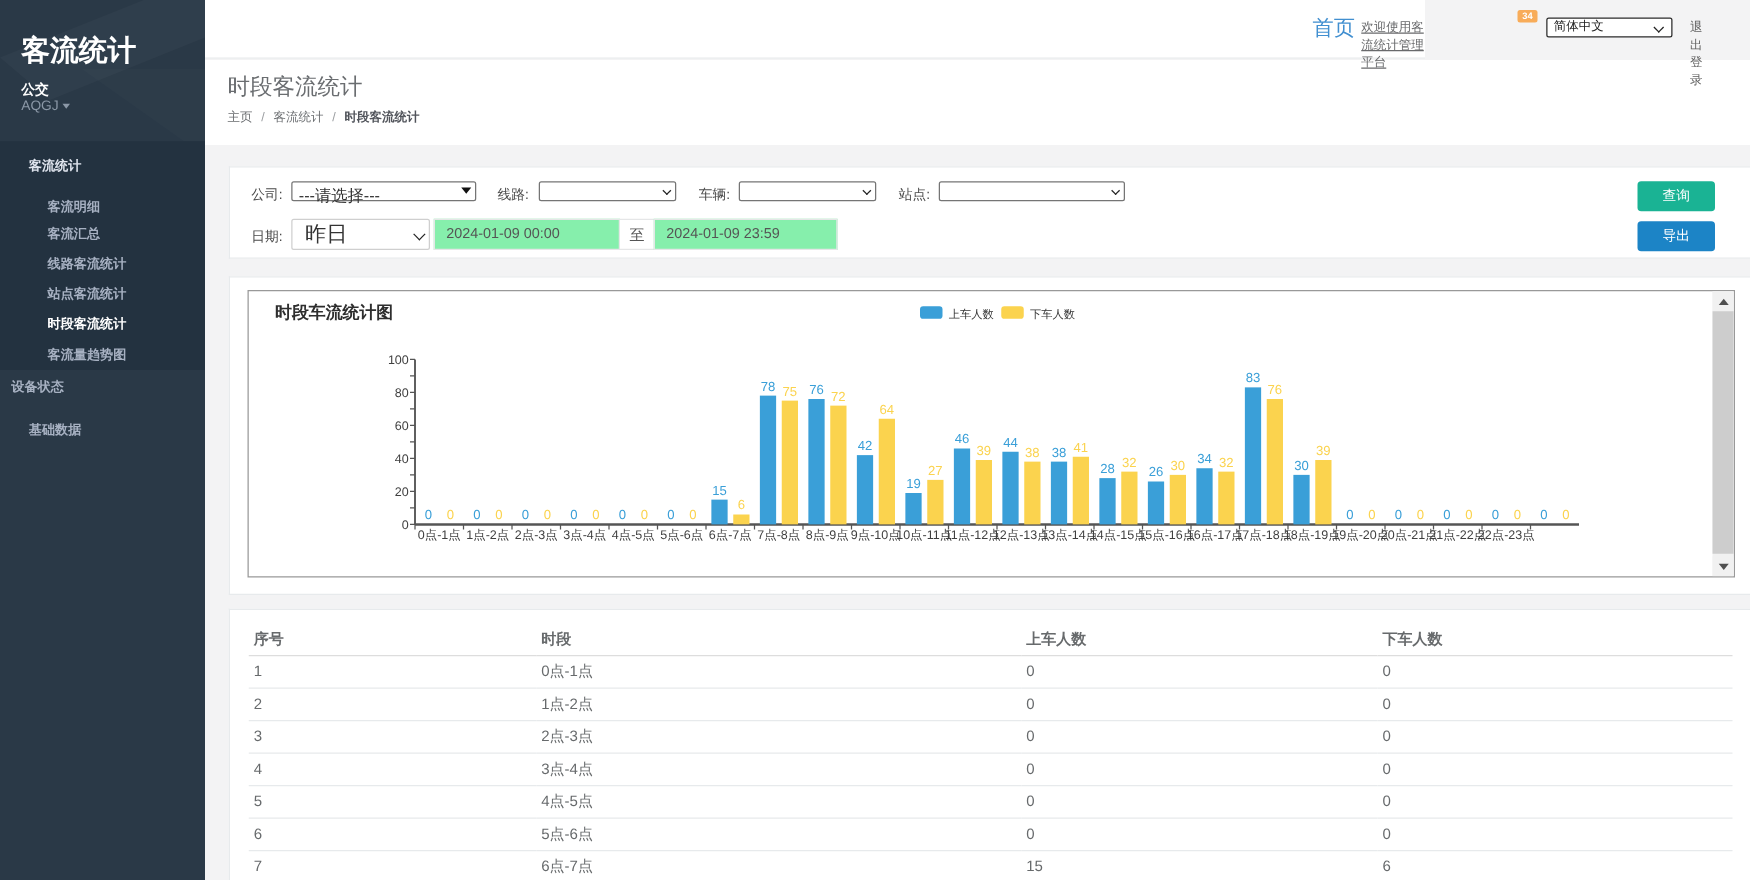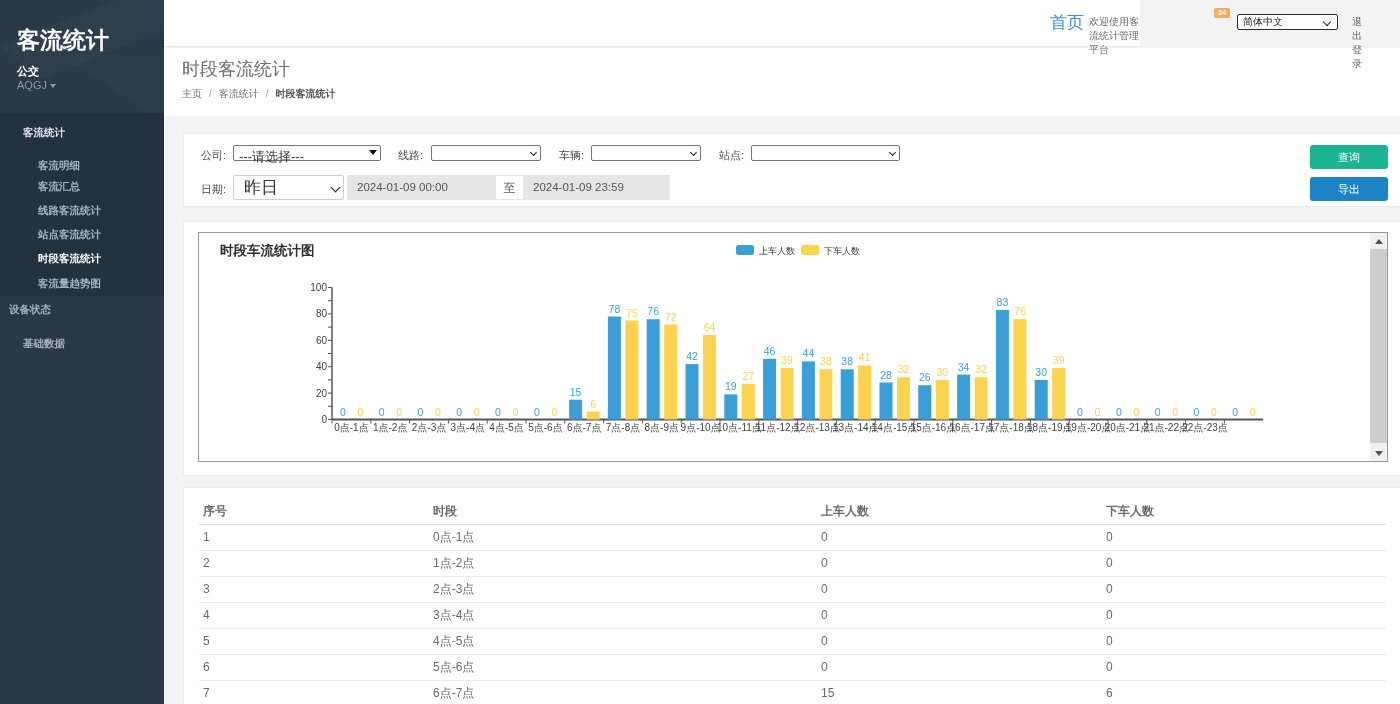--- a/index.html
+++ b/index.html
@@ -7,43 +7,43 @@
 #sidebar { position:absolute; left:0; top:0; width:164px; height:704px; background:#2a3947; z-index:5; }
 #profile { position:absolute; left:0; top:0; width:164px; height:113px; overflow:hidden; }
 #sb-title { position:absolute; left:17px; top:25px; font-size:23px; font-weight:bold; color:#ffffff; letter-spacing:0px; }
 #sb-sub { position:absolute; left:17px; top:64px; font-size:11px; font-weight:bold; color:#ffffff; }
 #sb-user { position:absolute; left:17px; top:79px; font-size:11px; color:#8b98a7; }
 #sb-user .caret { display:inline-block; width:0; height:0; border-left:3.5px solid transparent; border-right:3.5px solid transparent; border-top:4px solid #8b98a7; margin-left:3px; vertical-align:middle; }
 .mnu { position:absolute; left:0; width:164px; font-weight:bold; color:#a7b1c2; font-size:10.5px; }
 #active-block { position:absolute; left:0; top:113px; width:164px; height:183px; background:#233240; border-top:1px solid #36465500; }
 #topbar { position:absolute; left:164px; top:0; width:976px; height:47px; background:#ffffff; border-bottom:1px solid #e7eaec; z-index:4; }
 #t-home { position:absolute; left:886px; top:11px; font-size:17px; color:#418fd0; }
-#t-welcome { position:absolute; left:925px; top:15px; font-size:10px; color:#696a6c; }
+#t-welcome { position:absolute; left:925px; top:15px; font-size:10px; color:#696a6c;text-decoration:underline; }
 #t-badge { position:absolute; left:1050px; top:8px; width:16px; height:10px; background:#f8ac59; border-radius:2px; color:#fff; font-size:7.5px; text-align:center; line-height:10px; font-weight:bold; }
 #t-sel { position:absolute; left:1073px; top:14px; width:101px; height:16px; border:1px solid #2b2b2b; border-radius:2px; background:#fff; font-size:10px; color:#222; line-height:14px; padding-left:5px; }
 #t-exit { position:absolute; left:1188px; top:15px; font-size:10px; color:#5e5e5e; }
 #pagehead { position:absolute; left:164px; top:48px; width:1236px; height:68px; background:#ffffff; }
 #ph-title { position:absolute; left:18px; top:9px; font-size:18px; color:#6a6d70; }
 #ph-bc { position:absolute; left:18px; top:39px; font-size:10px; color:#6b6e71; }
 #ph-bc b { color:#50535a; }
 #ph-bc .sep { color:#9a9da0; margin:0 7px; }
 #main { position:absolute; left:164px; top:116px; width:1236px; height:588px; background:#f3f3f4; }
 .panel { position:absolute; left:19px; width:1217px; background:#ffffff; border:1px solid #e7eaec; border-right:none; }
 #p-filter { top:17px; height:74px; }
 #p-chart { top:105px; height:255px; }
 #p-table { top:371px; height:233px; }
 .flabel { position:absolute; font-size:11px; color:#4a4a4a; }
 .fsel { position:absolute; height:16px; border:1px solid #757575; border-radius:2px; background:#fff; }
 .fsel .tri { position:absolute; right:3px; top:4px; width:0; height:0; border-left:4.5px solid transparent; border-right:4.5px solid transparent; border-top:5px solid #111; }
 .fsel .chev { position:absolute; right:4.5px; top:3.5px; width:5px; height:5px; border-right:1.4px solid #222; border-bottom:1.4px solid #222; transform:rotate(45deg); }
 .fsel2 { position:absolute; height:25px; border:1px solid #cfcfcf; border-radius:2px; background:#fff; font-size:17px; color:#333; line-height:23px; padding-left:10px; }
 .fsel2 .chev { position:absolute; right:4px; top:8px; width:7px; height:7px; border-right:1.5px solid #222; border-bottom:1.5px solid #222; transform:rotate(45deg); }
-.fdate { position:absolute; height:25px; background:#e5e5e5; border:1px solid #e5e6e7; font-size:11.5px; color:#555; line-height:23px; padding-left:9px; }
+.fdate { position:absolute; height:25px; background:#86efac; border:1px solid #e5e6e7; font-size:11.5px; color:#555; line-height:23px; padding-left:9px; }
 .fzhi { position:absolute; height:25px; background:#ffffff; border:1px solid #e5e6e7; border-left:none; border-right:none; font-size:12px; color:#555; line-height:25px; text-align:center; }
-.btn { position:absolute; left:1126px; width:78px; height:24px; border-radius:3px; color:#fff; font-size:11px; text-align:center; line-height:24px; }
+.btn { position:absolute; left:1126px; width:62px; height:24px; border-radius:3px; color:#fff; font-size:11px; text-align:center; line-height:24px; }
 #btn-q { top:11px; background:#1ab394; }
 #btn-e { top:43px; background:#1c84c6; }
 #scrollbox { position:absolute; left:14px; top:10px; width:1190px; height:230px; border:1px solid #999999; background:#fff; overflow:hidden;padding-left:11px; }
 #sbar { position:absolute; right:0; top:0; width:17px; height:228px; background:#f1f1f1; }
 #sbar .btnup, #sbar .btndn { position:absolute; left:0; width:17px; height:16px; background:#f1f1f1; }
 #sbar .btnup { top:0; }
 #sbar .btndn { bottom:0; }
 #sbar .arr-up { position:absolute; left:4.5px; top:6px; width:0; height:0; border-left:4px solid transparent; border-right:4px solid transparent; border-bottom:5px solid #505050; }
 #sbar .arr-dn { position:absolute; left:4.5px; top:6px; width:0; height:0; border-left:4px solid transparent; border-right:4px solid transparent; border-top:5px solid #505050; }
 #sbar .thumb { position:absolute; left:0; top:16px; width:17px; height:194px; background:#cdcdcd; }

